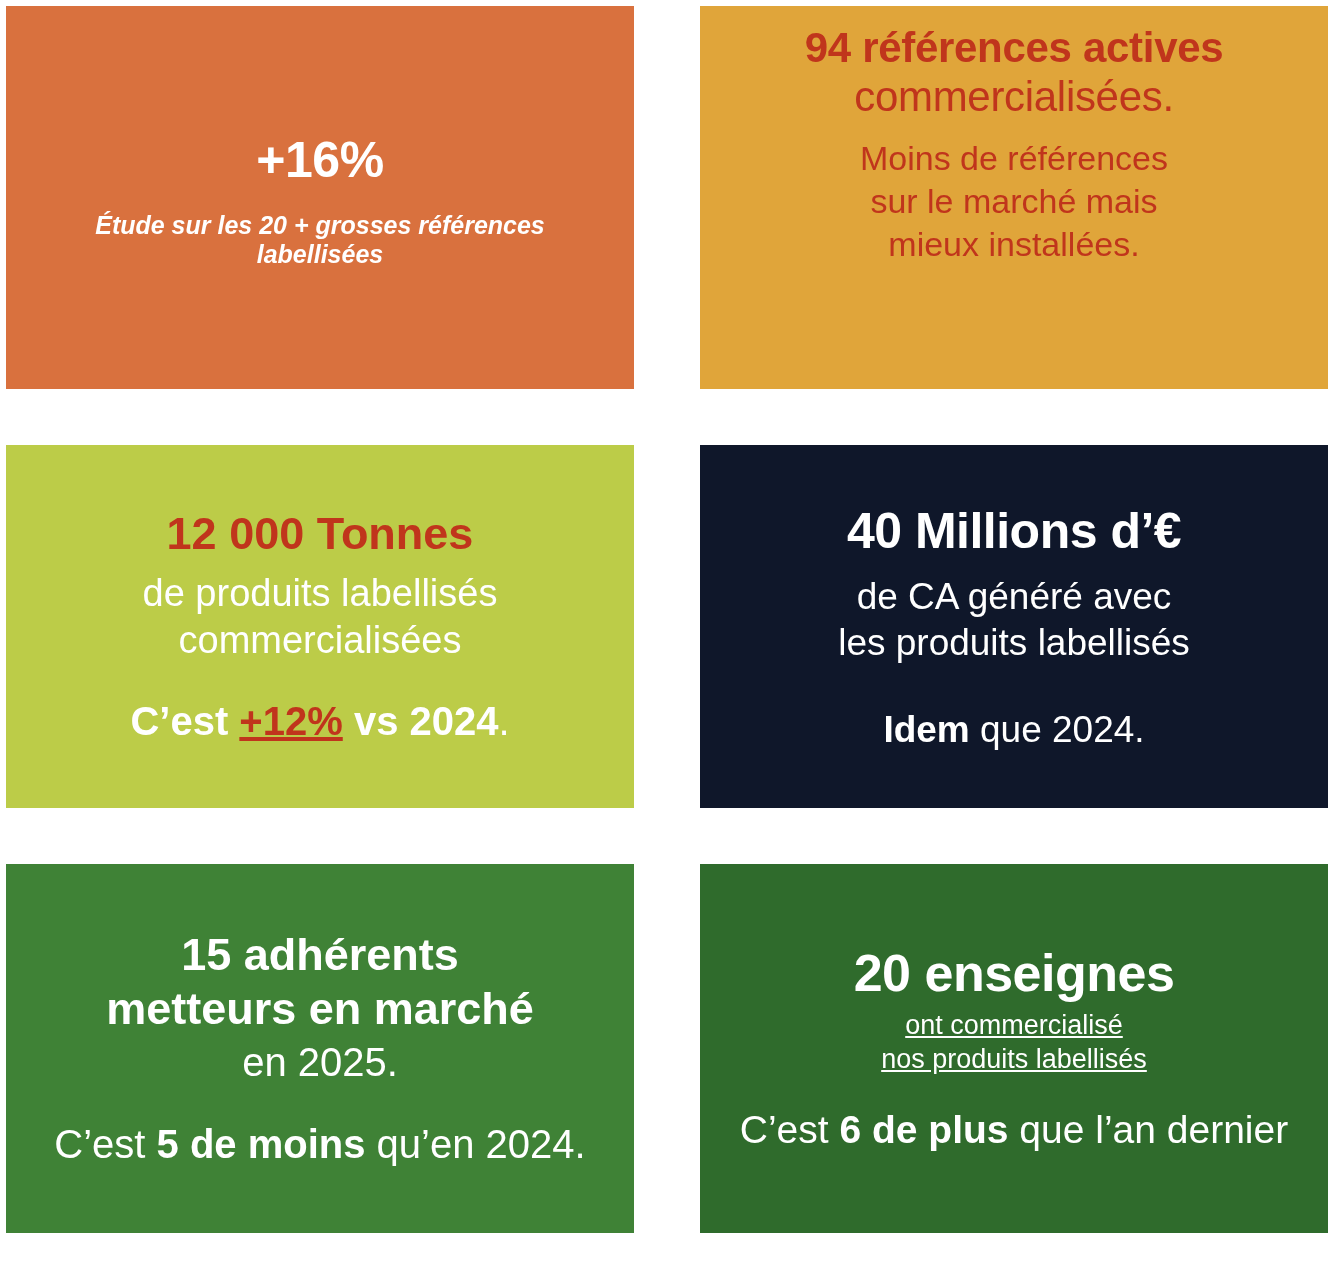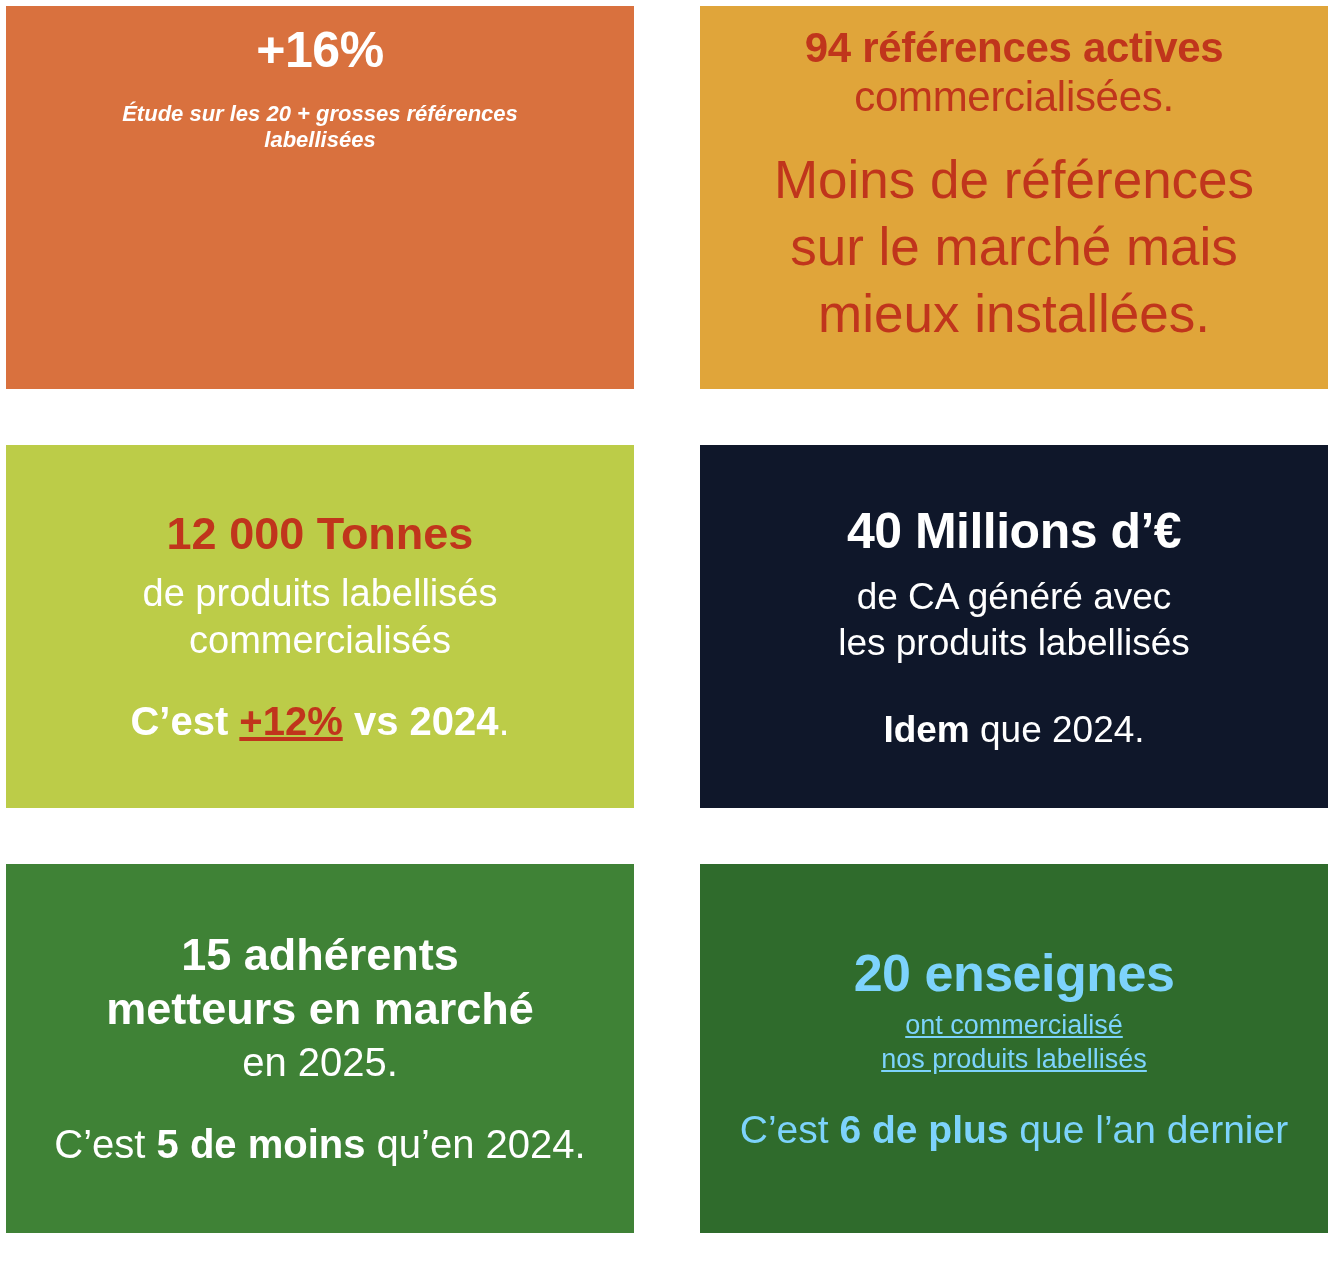--- a/index.html
+++ b/index.html
@@ -32,35 +32,35 @@
     align-items: center;
     text-align: center;
     padding: 10px 22px;
     line-height: 1.22;
   }
 
   
   .card-1 {
     background: #d9713e;
     color: #ffffff;
-    justify-content: flex-start;
+    justify-content: center;
     padding-top: 14px;
   }
   .card-1 .headline {
     font-size: 50px;
     font-weight: bold;
     letter-spacing: -0.5px;
     margin-bottom: 14px;
   }
   .card-1 .body {
     font-size: 33px;
     line-height: 1.28;
   }
   .card-1 .note {
-    font-size: 22px;
+    font-size: 25px;
     font-style: italic;
     font-weight: bold;
     line-height: 1.18;
     margin-top: 6px;
   }
 
   
   .card-2 {
     background: #e0a53a;
     color: #c0351c;
@@ -70,23 +70,23 @@
   .card-2 .headline {
     font-size: 42px;
     font-weight: bold;
     line-height: 1.16;
     letter-spacing: -0.3px;
   }
   .card-2 .headline .thin {
     font-weight: normal;
   }
   .card-2 .body {
-    font-size: 53px;
+    font-size: 34px;
     line-height: 1.26;
-    margin-top: 26px;
+    margin-top: 16px;
   }
 
   
   .card-3 {
     background: #bccc48;
     color: #ffffff;
     justify-content: center;
   }
   .card-3 .headline {
     font-size: 45px;
@@ -144,21 +144,21 @@
   .card-5 .sub {
     font-size: 40px;
     line-height: 1.25;
     margin-top: 32px;
   }
   .card-5 .sub b { font-weight: bold; }
 
   
   .card-6 {
     background: #2f6b2c;
-    color: #7dd3fc;
+    color: #ffffff;
   }
   .card-6 .headline {
     font-size: 52px;
     font-weight: bold;
     letter-spacing: -0.5px;
     margin-bottom: 4px;
   }
   .card-6 .body {
     font-size: 27px;
     line-height: 1.24;
@@ -196,21 +196,21 @@
       <div>Moins de références</div>
       <div>sur le marché mais</div>
       <div>mieux installées.</div>
     </div>
   </div>
 
   <div class="card card-3">
     <div class="headline">12 000 Tonnes</div>
     <div class="body">
       <div>de produits labellisés</div>
-      <div>commercialisés</div>
+      <div>commercialisées</div>
     </div>
     <div class="sub nowrap"><span>C’est </span><span class="accent">+12%</span><span> vs 2024</span><span class="plain">.</span></div>
   </div>
 
   <div class="card card-4">
     <div class="headline">40 Millions d’€</div>
     <div class="body">
       <div>de CA généré avec</div>
       <div>les produits labellisés</div>
     </div>

